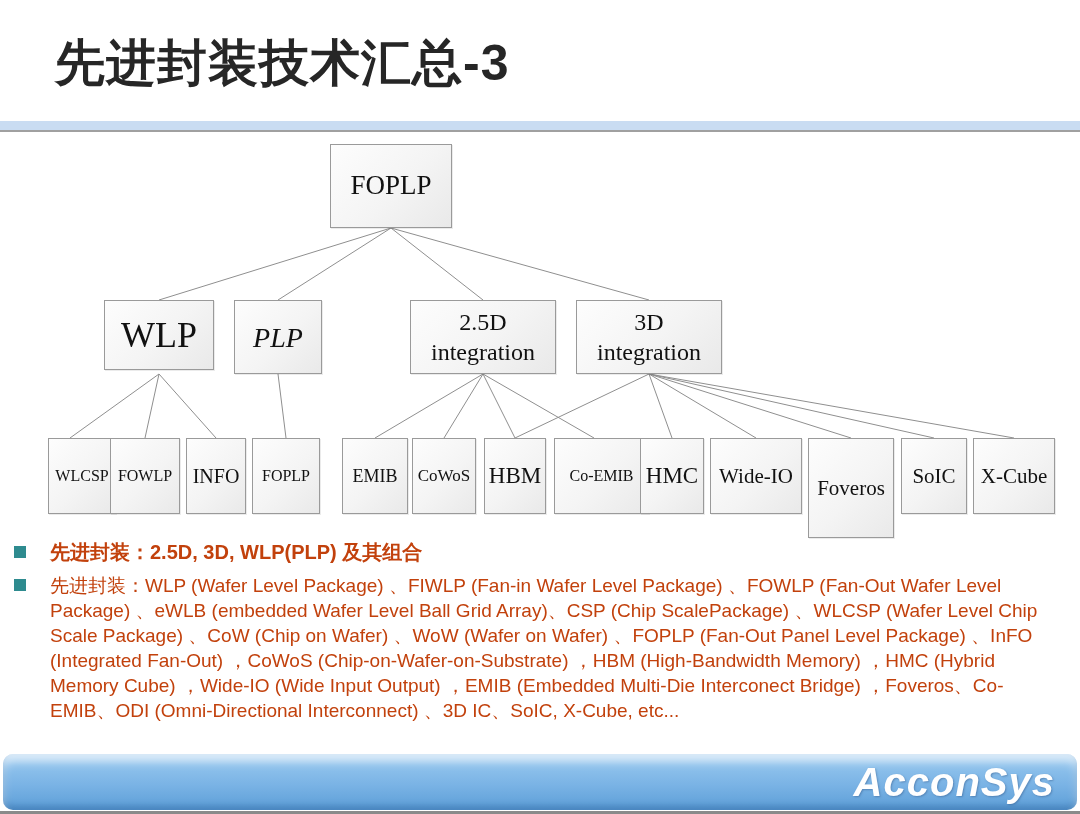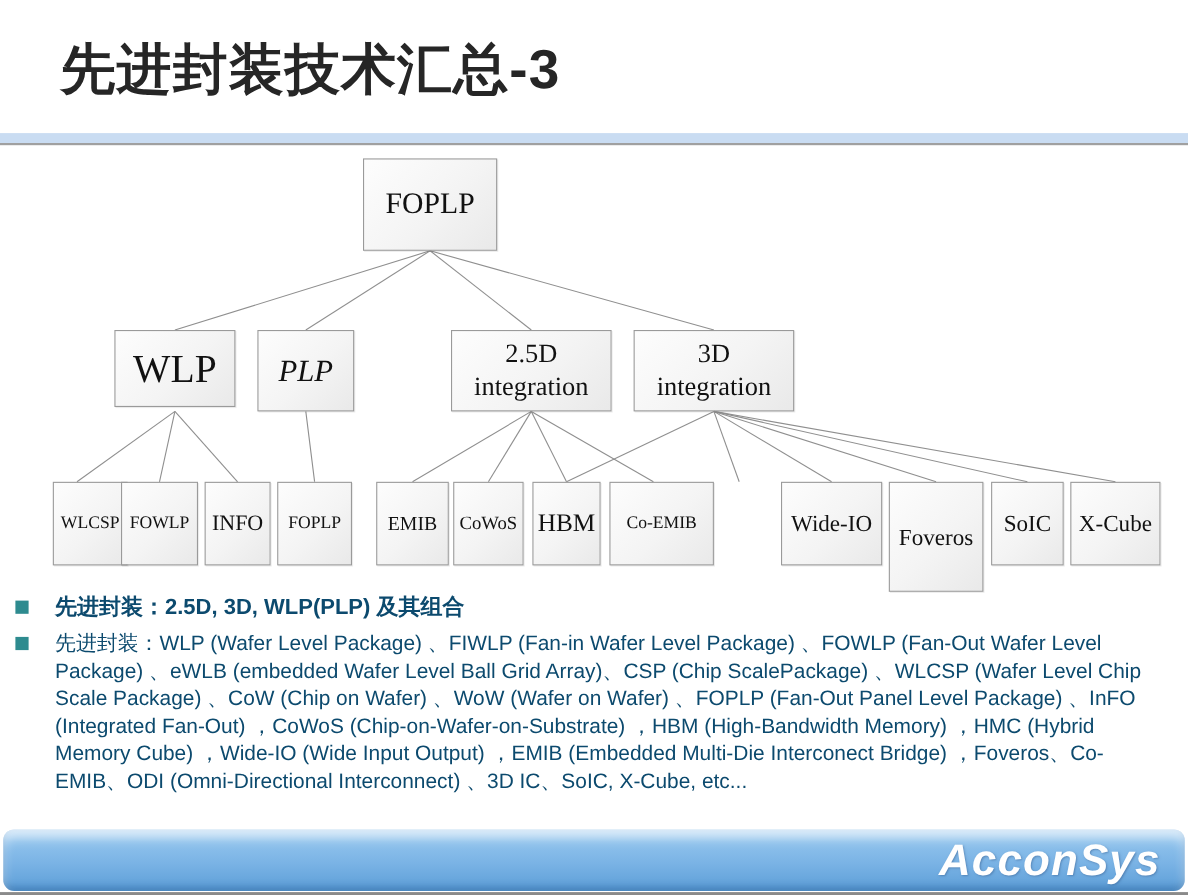--- a/index.html
+++ b/index.html
@@ -27,21 +27,21 @@
     display:flex;align-items:center;justify-content:center;text-align:center;
     font-family:"Liberation Serif",serif;color:#111;
     white-space:pre-line;line-height:1.25;
     box-shadow:1px 1px 0 rgba(0,0,0,0.08);
   }
 
   
   .bullets{position:absolute;left:14px;top:540px;width:1046px;}
   .bullet-row{display:flex;align-items:flex-start;margin-bottom:9px;}
   .bullet-sq{flex:0 0 12px;width:12px;height:12px;margin-top:6px;background:#2e8b8f;}
-  .bullet-text{margin-left:24px;color:#0c4a6e;}
+  .bullet-text{margin-left:24px;color:#c2410c;}
   .bullet-text.b1{font-size:20px;font-weight:bold;line-height:24px;}
   .bullet-text.b2{font-size:19px;font-weight:normal;line-height:25px;width:1000px;}
 
   
   .footer-bar{
     position:absolute;left:3px;right:3px;bottom:4px;height:56px;border-radius:10px;
     background:linear-gradient(to bottom,#b9d9f3 0%,#8fc2ec 20%,#7ab3e5 55%,#66a5dc 85%,#5c9bd4 100%);
     box-shadow:inset 0 8px 10px rgba(255,255,255,0.5), inset 0 -4px 6px rgba(0,60,120,0.25);
     display:flex;align-items:center;justify-content:flex-end;
   }
@@ -91,20 +91,21 @@
     <div class="node" style="left: 576px; top: 160px; width: 146px; height: 74px; font-size: 24px;">3D
 integration</div>
     <div class="node" style="left: 36px; top: 298px; width: 68px; height: 76px; font-size: 16px; margin-left: 12px;">WLCSP</div>
     <div class="node" style="left: 110px; top: 298px; width: 70px; height: 76px; font-size: 16px;">FOWLP</div>
     <div class="node" style="left: 186px; top: 298px; width: 60px; height: 76px; font-size: 20px;">INFO</div>
     <div class="node" style="left: 252px; top: 298px; width: 68px; height: 76px; font-size: 16px;">FOPLP</div>
     <div class="node" style="left: 342px; top: 298px; width: 66px; height: 76px; font-size: 18px;">EMIB</div>
     <div class="node" style="left: 412px; top: 298px; width: 64px; height: 76px; font-size: 17px;">CoWoS</div>
     <div class="node" style="left: 484px; top: 298px; width: 62px; height: 76px; font-size: 23px;">HBM</div>
     <div class="node" style="left: 554px; top: 298px; width: 95px; height: 76px; font-size: 16px;">Co-EMIB</div>
+    <div class="node" style="left: 640px; top: 298px; width: 64px; height: 76px; font-size: 23px;">HMC</div>
     <div class="node" style="left: 710px; top: 298px; width: 92px; height: 76px; font-size: 21px;">Wide-IO</div>
     <div class="node" style="left: 808px; top: 298px; width: 86px; height: 100px; font-size: 21px;">Foveros</div>
     <div class="node" style="left: 901px; top: 298px; width: 66px; height: 76px; font-size: 21px;">SoIC</div>
     <div class="node" style="left: 973px; top: 298px; width: 82px; height: 76px; font-size: 21px;">X-Cube</div>
   </div>
 
 <div class="bullets">
   <div class="bullet-row">
     <span class="bullet-sq"></span>
     <span class="bullet-text b1">先进封装：2.5D, 3D, WLP(PLP) 及其组合</span>

